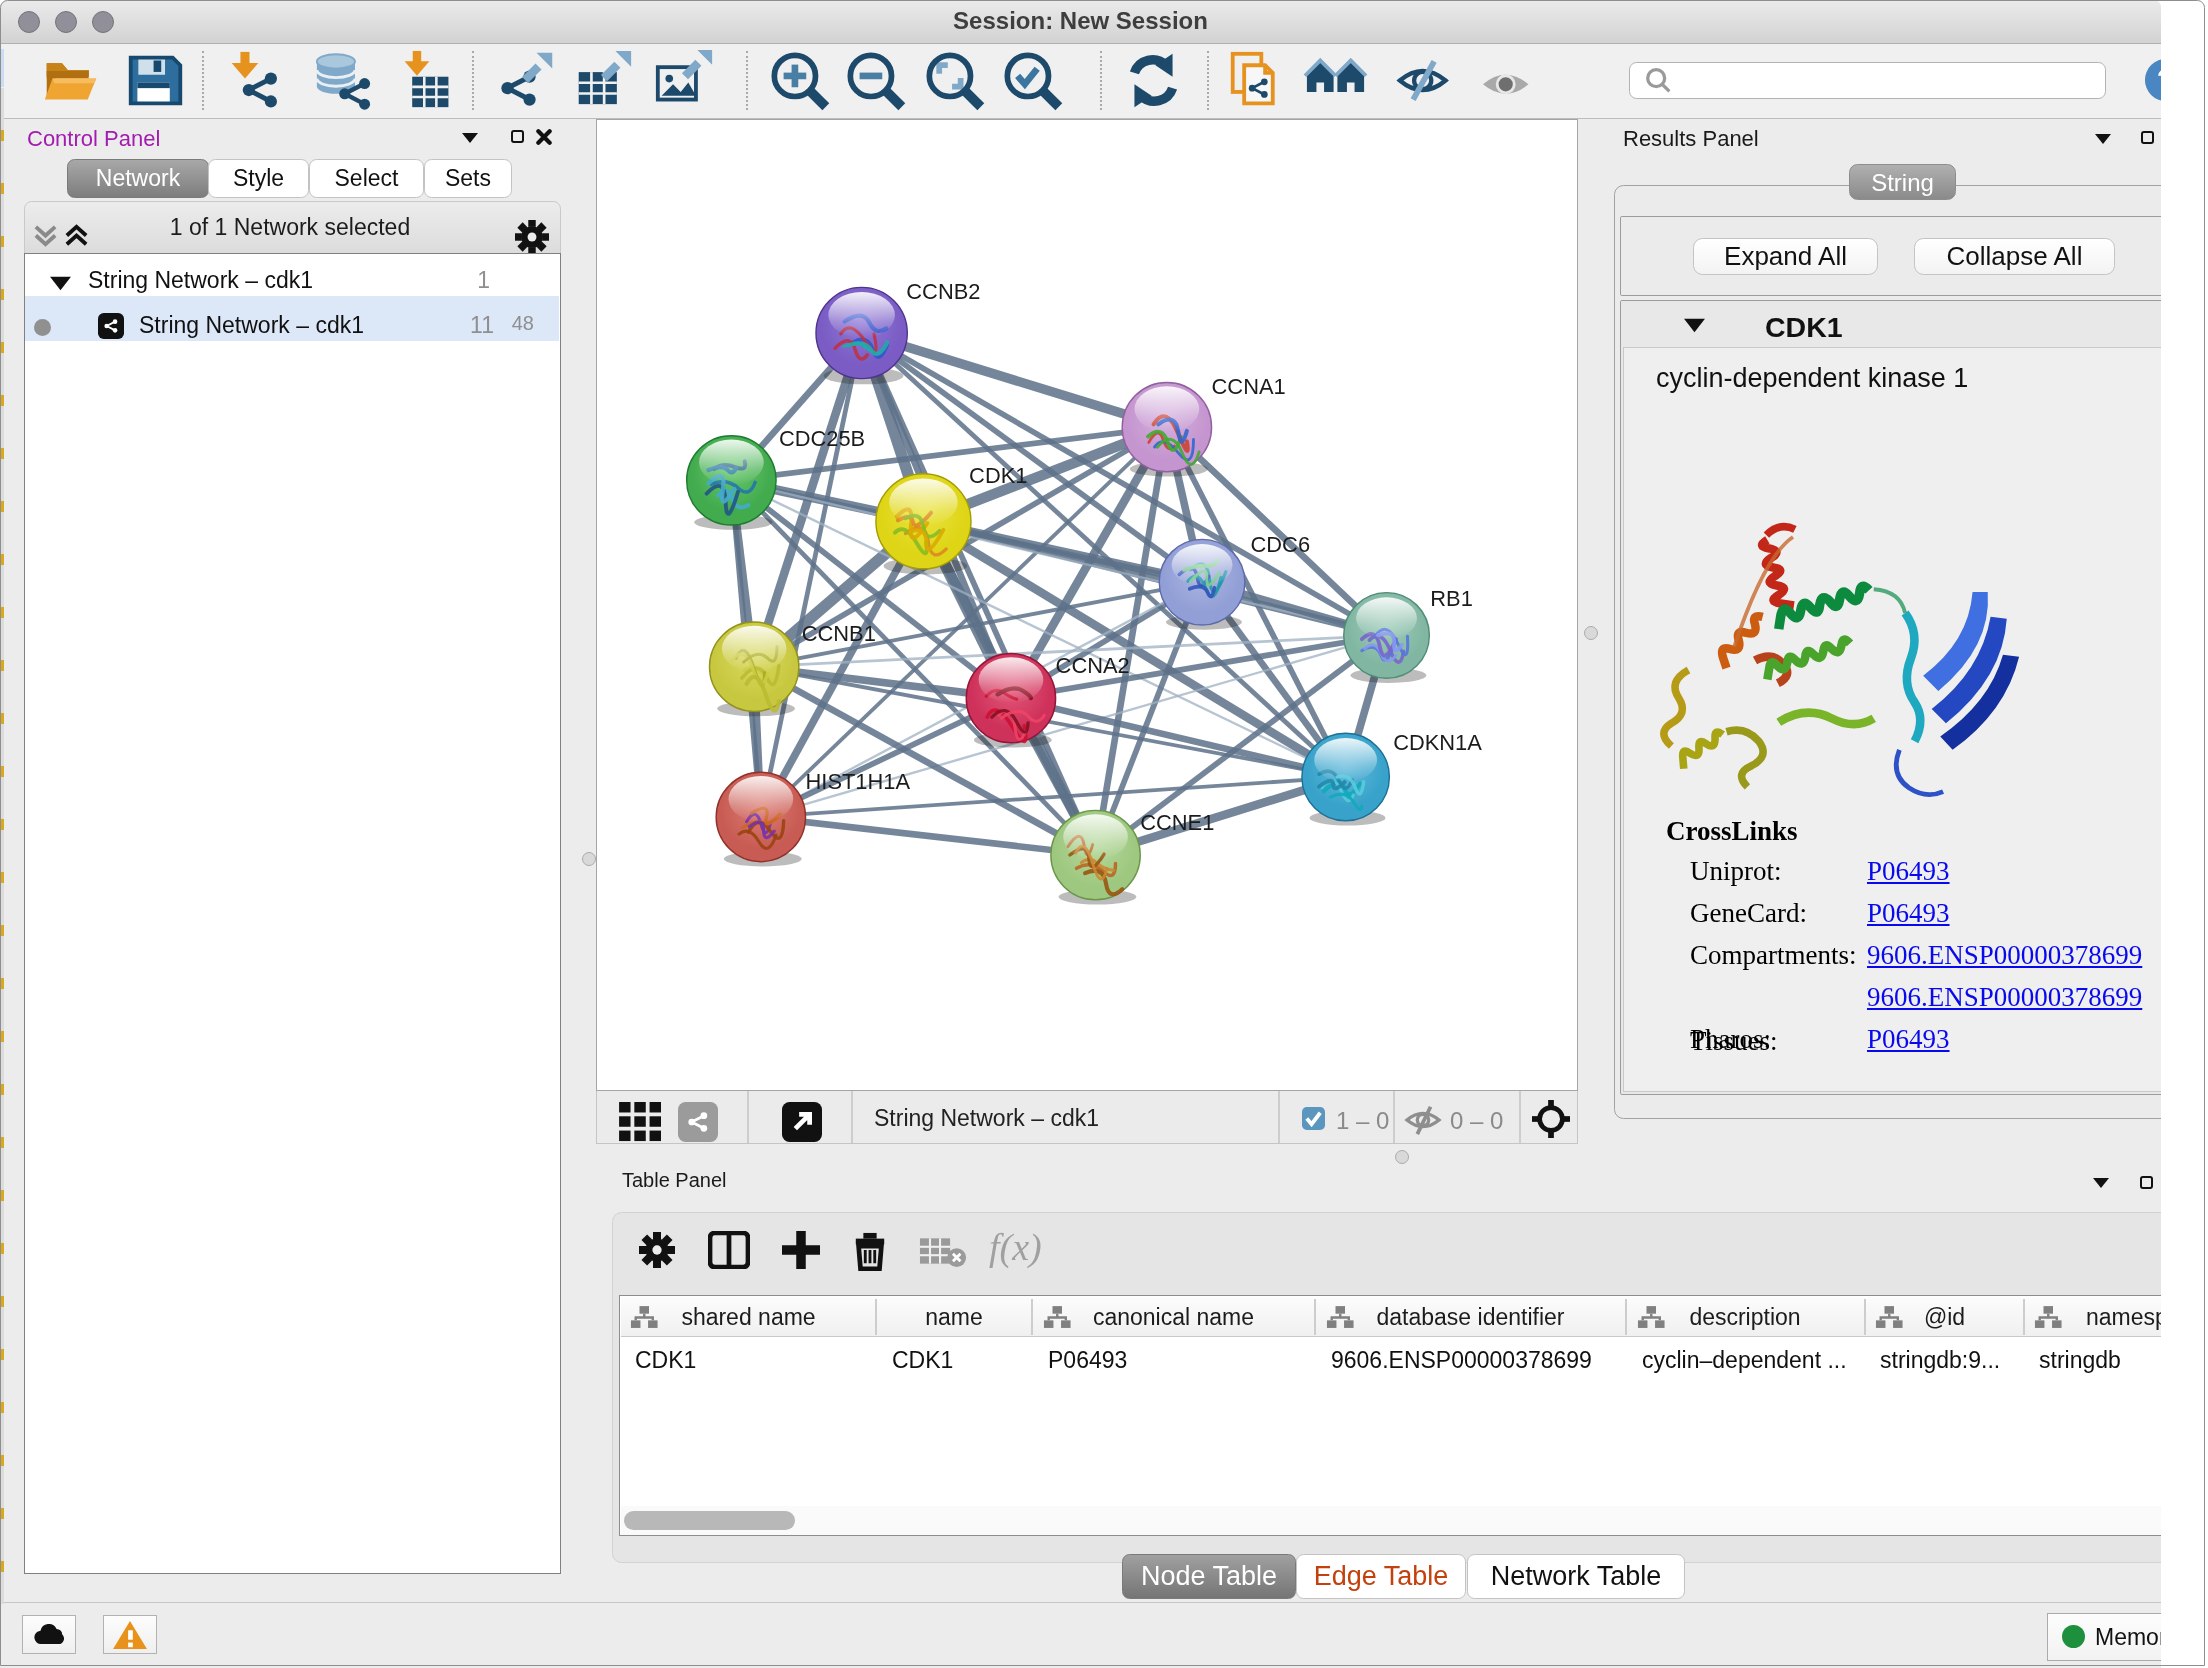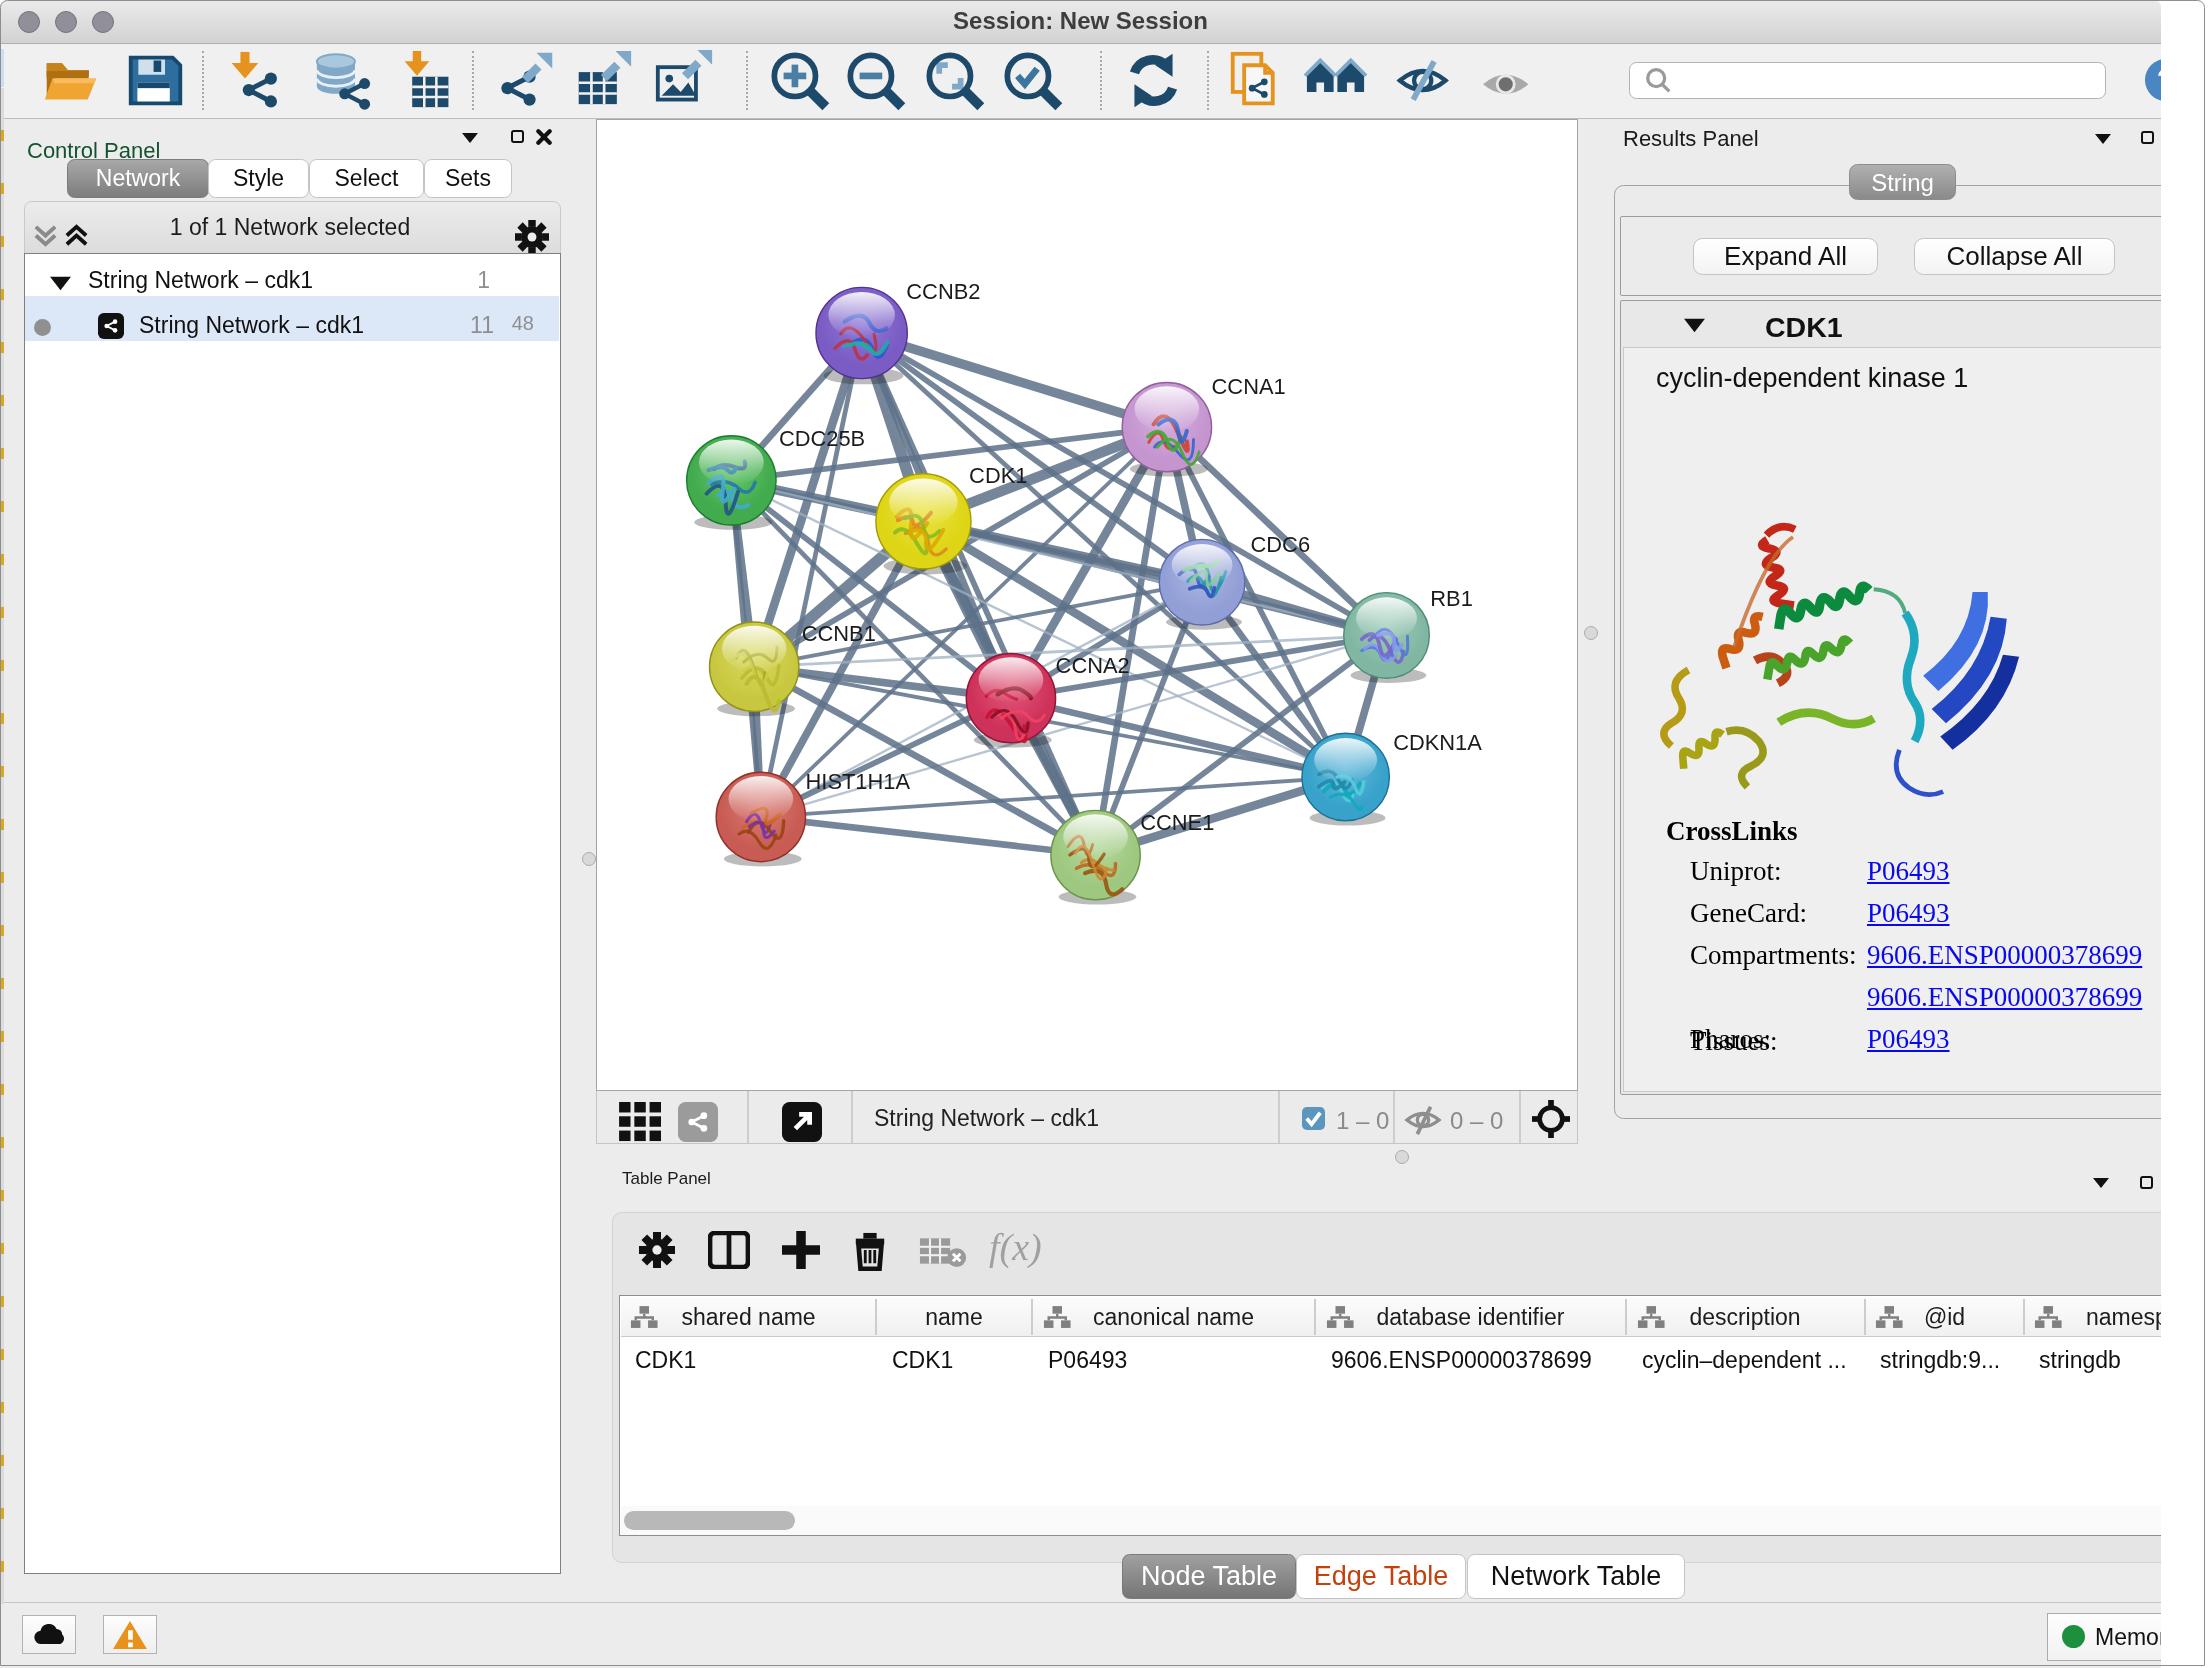--- a/index.html
+++ b/index.html
@@ -180,21 +180,21 @@
     <div class="tsep" style="left:1207px;"></div>
     <div class="searchbox"></div>
     <svg class="icon" style="left:1643px;top:65px;" width="32" height="32" viewBox="0 0 34 34">
       <circle cx="14" cy="14" r="9" fill="none" stroke="#9a9a9a" stroke-width="3.5"></circle>
       <line x1="20.5" y1="20.5" x2="28" y2="28" stroke="#9a9a9a" stroke-width="3.5"></line>
     </svg>
     <svg class="icon" style="left:2144px;top:58px;" width="44" height="44" viewBox="0 0 46 46">
       <circle cx="23" cy="23" r="22" fill="#4a86c2"></circle>
       <text x="23" y="34" font-size="32" font-weight="bold" fill="#fff" text-anchor="middle" font-family="Liberation Sans,sans-serif">?</text>
     </svg>
- <div style="position:absolute;left:27px;top:138px;font-size:22px;color:#14532d;">Control Panel</div>
+ <div style="position:absolute;left:27px;top:126px;font-size:22px;color:#a21caf;">Control Panel</div>
     <div class="ptri" style="left:462px;top:133px;"></div>
     <div class="psq" style="left:511px;top:130px;"></div>
     <svg class="icon" style="left:536px;top:129px;" width="16" height="16" viewBox="0 0 17 17">
       <path d="M2.5 2.5 L14.5 14.5 M14.5 2.5 L2.5 14.5" stroke="#111" stroke-width="4.5" stroke-linecap="round"></path>
     </svg>
     <div class="tab sel" style="left:67px;top:159px;width:142px;">Network</div>
     <div class="tab" style="left:208px;top:159px;width:101px;">Style</div>
     <div class="tab" style="left:309px;top:159px;width:115px;">Select</div>
     <div class="tab" style="left:424px;top:159px;width:88px;">Sets</div>
     <div class="cp-bar"></div>
@@ -590,21 +590,21 @@
     <div class="serif" style="position:absolute;left:1690px;top:856px;font-size:27px;color:#000;">Uniprot:</div>
     <div class="serif" style="position:absolute;left:1867px;top:856px;font-size:27px;"><a class="x" href="#">P06493</a></div>
     <div class="serif" style="position:absolute;left:1690px;top:898px;font-size:27px;color:#000;">GeneCard:</div>
     <div class="serif" style="position:absolute;left:1867px;top:898px;font-size:27px;"><a class="x" href="#">P06493</a></div>
     <div class="serif" style="position:absolute;left:1690px;top:940px;font-size:27px;color:#000;">Compartments:</div>
     <div class="serif" style="position:absolute;left:1867px;top:940px;font-size:27px;"><a class="x" href="#">9606.ENSP00000378699</a></div>
     <div class="serif" style="position:absolute;left:1690px;top:982px;font-size:27px;color:#000;margin-top:44px;">Tissues:</div>
     <div class="serif" style="position:absolute;left:1867px;top:982px;font-size:27px;"><a class="x" href="#">9606.ENSP00000378699</a></div>
     <div class="serif" style="position:absolute;left:1690px;top:1024px;font-size:27px;color:#000;">Pharos:</div>
     <div class="serif" style="position:absolute;left:1867px;top:1024px;font-size:27px;"><a class="x" href="#">P06493</a></div>
- <div style="position:absolute;left:622px;top:1169px;font-size:17px;color:#1a1a1a;">Table Panel</div>
+ <div style="position:absolute;left:622px;top:1169px;font-size:20px;color:#1a1a1a;">Table Panel</div>
     <div class="ptri" style="left:2093px;top:1178px;"></div>
     <div class="psq" style="left:2140px;top:1176px;"></div>
     <svg class="icon" style="left:2170px;top:1175px;" width="16" height="16" viewBox="0 0 17 17">
       <path d="M2.5 2.5 L14.5 14.5 M14.5 2.5 L2.5 14.5" stroke="#111" stroke-width="4.5" stroke-linecap="round"></path>
     </svg>
     <div style="position:absolute;left:612px;top:1212px;width:1582px;height:351px;background:#e5e5e5;border:1px solid #d2d2d2;border-radius:9.5px;"></div>
     <svg class="icon" style="left:639px;top:1232px;" width="36" height="36" viewBox="0 0 38 38">
       <line x1="30.4" y1="19.0" x2="38.0" y2="19.0" stroke="#111" stroke-width="8.4"></line>
       <line x1="27.1" y1="27.1" x2="32.4" y2="32.4" stroke="#111" stroke-width="8.4"></line>
       <line x1="19.0" y1="30.4" x2="19.0" y2="38.0" stroke="#111" stroke-width="8.4"></line>

